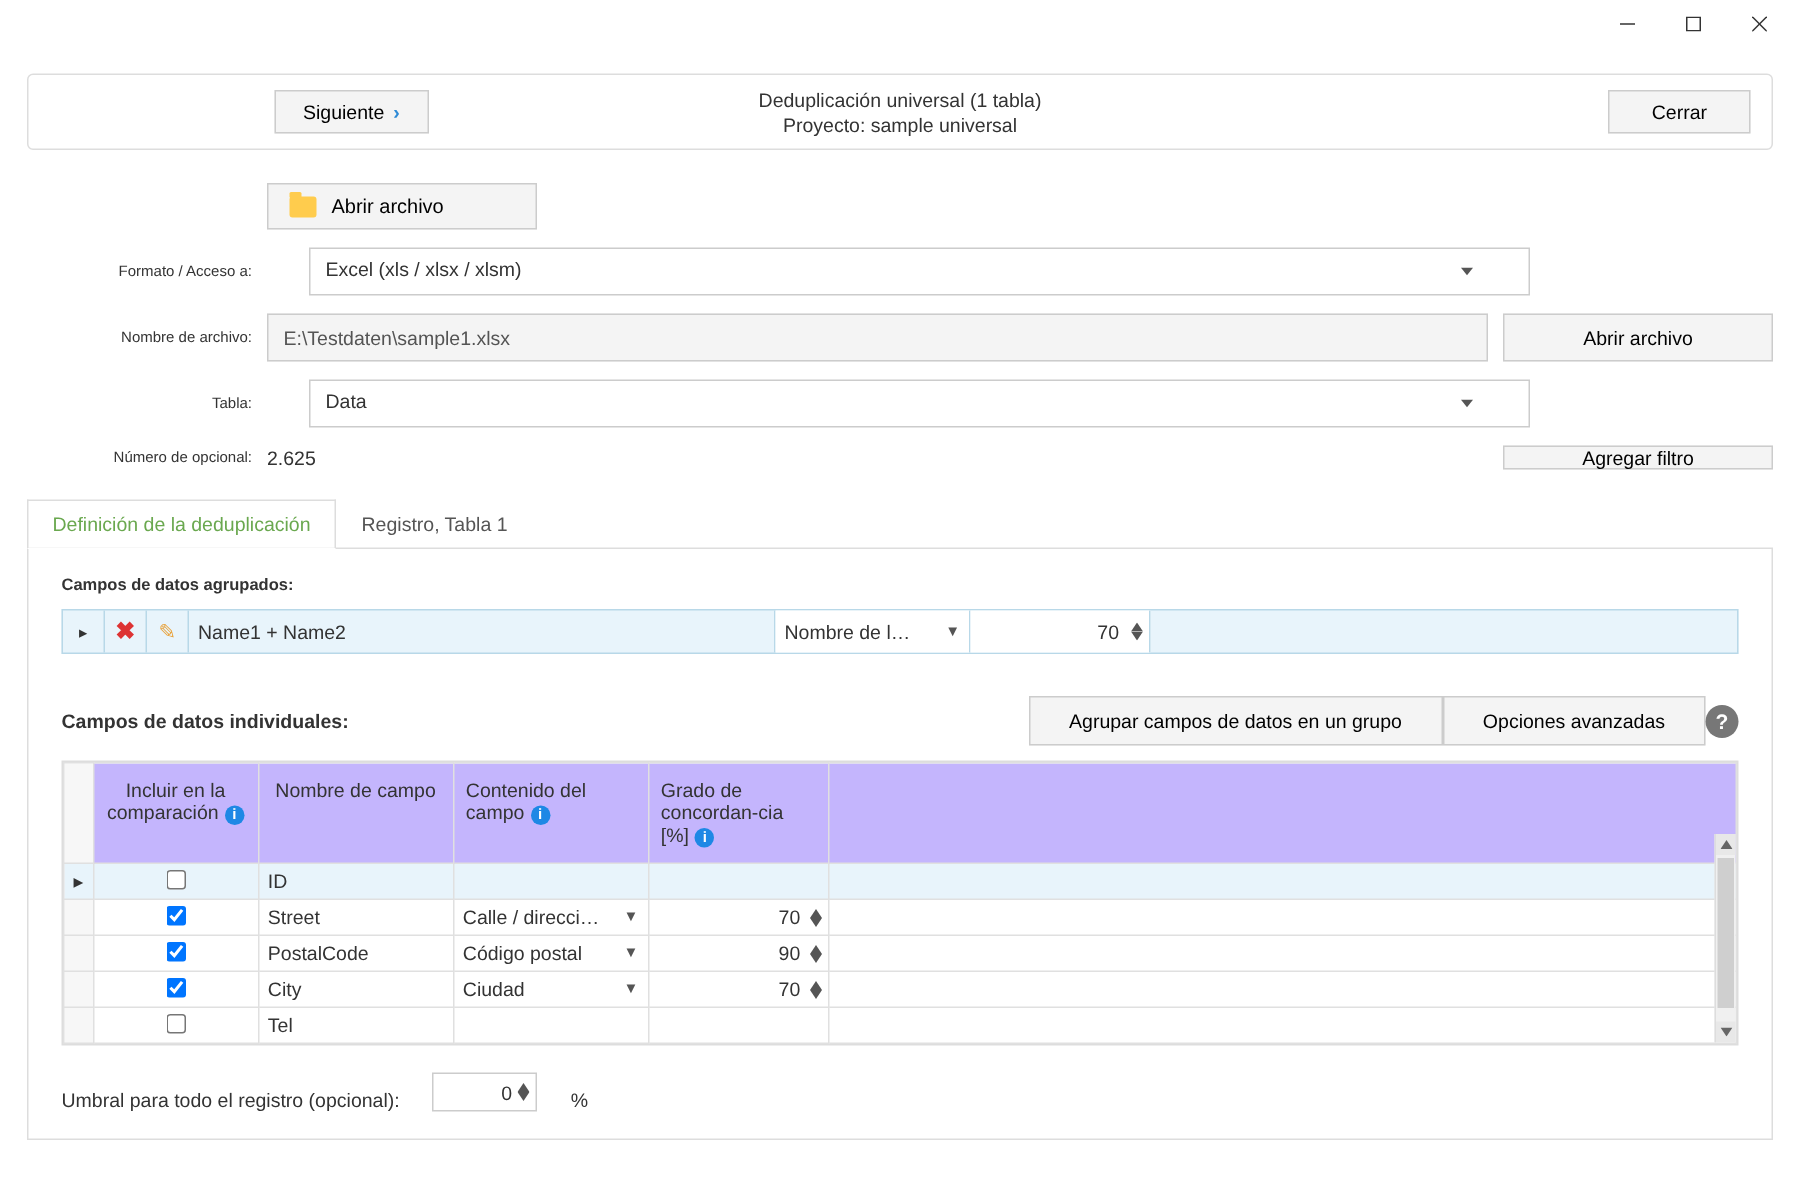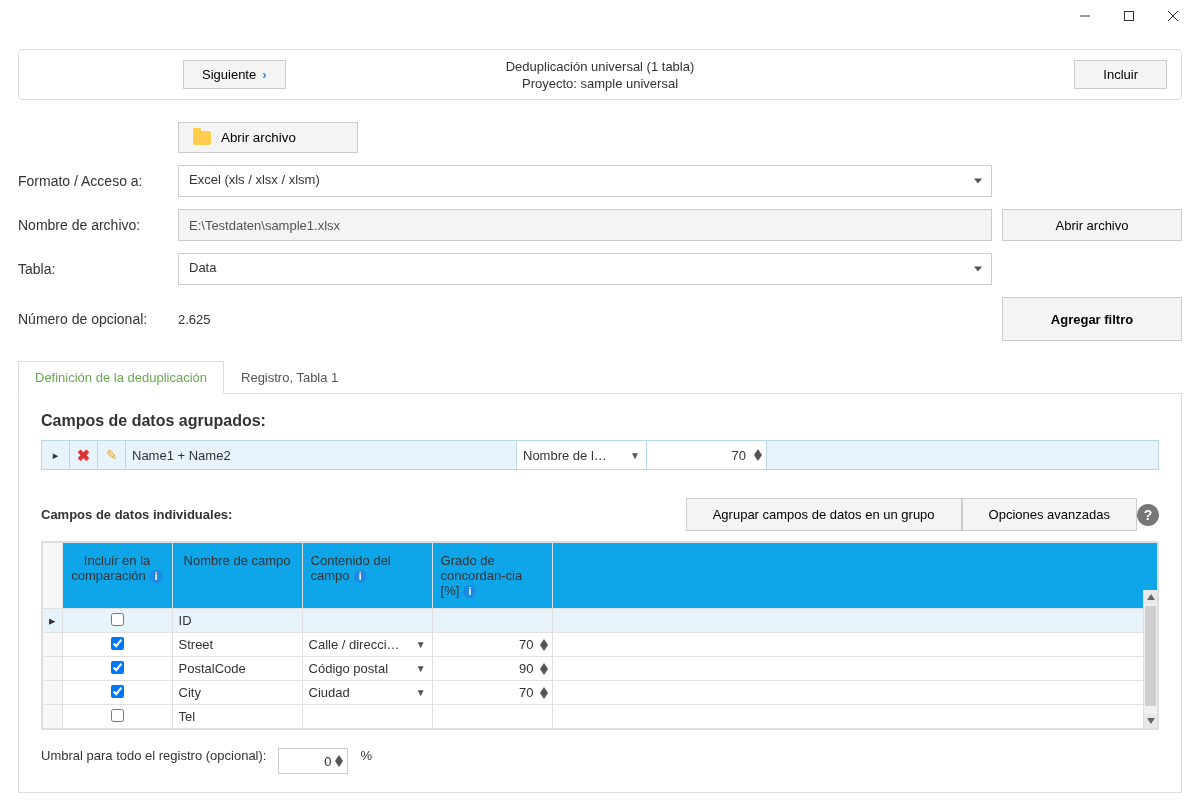--- a/index.html
+++ b/index.html
@@ -8,56 +8,56 @@
 .titlebar .ctrl { width: 44px; height: 28px; display: flex; align-items: center; justify-content: center; }
 .titlebar .ctrl svg { width: 10px; height: 10px; }
 .container { padding: 17px 18px; border-radius: 24px; }
 .header-bar { border: 1px solid #ddd; border-radius: 4px; padding: 10px 14px; display: flex; align-items: center; margin-bottom: 22px; position: relative; }
 .btn { background: #f4f4f4; border: 1px solid #ccc; padding: 6px 18px; font-size: 13px; cursor: pointer; display: inline-flex; align-items: center; gap: 6px; }
 .header-center { position: absolute; left: 50%; transform: translateX(-50%); text-align: center; }
 .header-center .t1 { font-size: 13px; color: #333; }
 .header-center .t2 { font-size: 13px; color: #333; margin-top: 2px; }
 .header-right { margin-left: auto; }
 .form-area { display: grid; grid-template-columns: 150px 1fr 180px; column-gap: 10px; row-gap: 12px; align-items: center; margin-bottom: 20px; }
-.form-label { font-size: 14px; color: #333; }
+.form-label { font-size: 10px; color: #333; text-align: right; }
 .select, .input-text { width: 100%; border: 1px solid #ccc; background: #fff; padding: 6px 10px; font-size: 13px; height: 32px; }
 .input-text[disabled] { background: #f4f4f4; }
-.select { appearance: none; position: relative; }
+.select { appearance: none; position: relative; margin-left: 28px; }
 .select-wrap { position: relative; }
 .select-wrap::after { content: ""; position: absolute; right: 10px; top: 50%; width: 0; height: 0; border-left: 4px solid transparent; border-right: 4px solid transparent; border-top: 5px solid #555; transform: translateY(-50%); pointer-events: none; }
 .open-file-btn { grid-column: 2; width: 180px; background: #f4f4f4; border: 1px solid #ccc; padding: 7px 14px; display: inline-flex; align-items: center; gap: 10px; cursor: pointer; }
 .tabs { display: flex; border-bottom: 1px solid #ddd; }
 .tab { padding: 8px 16px; border: 1px solid transparent; border-bottom: none; cursor: pointer; font-size: 13px; color: #555; }
 .tab.active { border-color: #ddd; border-bottom: 1px solid #fff; margin-bottom: -1px; color: #6aa84f; }
 .tab-content { border: 1px solid #ddd; border-top: none; padding: 18px 22px; }
-.section-label { font-weight: bold; font-size: 16px; margin-bottom: 10px; }
+.section-label { font-weight: bold; font-size: 11px; margin-bottom: 10px; }
 .grouped-row { border: 1px solid #b8d8e8; background: #e8f4fb; display: grid; grid-template-columns: 28px 28px 28px 1fr 130px 120px 1fr; height: 30px; align-items: stretch; margin-bottom: 28px; }
 .grouped-row > div { border-right: 1px solid #b8d8e8; display: flex; align-items: center; justify-content: center; }
 .grouped-row > div:last-child { border-right: none; }
 .grouped-row .txt { justify-content: flex-start; padding-left: 6px; }
 .grouped-row .sel { background: #fff; justify-content: space-between; padding: 0 6px; }
 .grouped-row .num { background: #fff; justify-content: flex-end; padding-right: 4px; gap: 8px; }
 .spinner { display: inline-flex; flex-direction: column; }
 .spinner svg { width: 8px; height: 6px; }
 .indiv-header { display: flex; align-items: center; justify-content: space-between; margin-bottom: 10px; }
 .indiv-header .lbl { font-weight: bold; }
 .indiv-header .btns { display: flex; align-items: center; }
 .table-wrap { border: 1px solid #ddd; position: relative; }
 .table { width: 100%; border-collapse: collapse; }
 .table th, .table td { border: 1px solid #e0e0e0; font-size: 13px; text-align: left; height: 24px; padding: 0 6px; vertical-align: middle; }
-.table th { background: #0ea5e9; font-weight: normal; color: #333; padding: 10px 8px; vertical-align: top; }
+.table th { background: #c4b5fd; font-weight: normal; color: #333; padding: 10px 8px; vertical-align: top; }
 .table td.chk, .table th.chk { text-align: center; width: 110px; }
 .table td.content-cell { width: 130px; }
 .table td.num-cell { width: 120px; text-align: right; padding-right: 4px; }
 .table .row-indicator { width: 18px; background: #f7f7f7; }
 .table tr.selected td { background: #e8f4fb; }
 .table td .inner-sel { display: flex; justify-content: space-between; align-items: center; }
 .table td .inner-num { display: flex; justify-content: flex-end; align-items: center; gap: 6px; }
 .info-icon { display: inline-block; width: 13px; height: 13px; background: #1e88e5; color: #fff; border-radius: 50%; font-size: 10px; line-height: 13px; text-align: center; font-weight: bold; margin-left: 4px; }
-.threshold-row { margin-top: 18px; display: flex; align-items: flex-start; gap: 12px; }
+.threshold-row { margin-top: 18px; display: flex; align-items: flex-end; gap: 22px; }
 .threshold-row .num-input { width: 70px; border: 1px solid #ccc; height: 26px; display: flex; align-items: center; justify-content: flex-end; padding: 0 4px; gap: 4px; }
 .help-circle { width: 22px; height: 22px; border-radius: 50%; background: #777; color: #fff; display: flex; align-items: center; justify-content: center; font-weight: bold; font-size: 14px; }
 .scroll-track { position: absolute; right: 1px; top: 48px; width: 14px; bottom: 1px; background: #f0f0f0; border-left: 1px solid #ddd; }
 .scroll-up, .scroll-down { height: 14px; display: flex; align-items: center; justify-content: center; background: #e8e8e8; }
 .scroll-thumb { position: absolute; left: 1px; right: 1px; top: 16px; height: 100px; background: #cfcfcf; }
 .folder-icon { width: 18px; height: 14px; background: #ffcc4d; border-radius: 2px; position: relative; }
 .folder-icon::before { content: ""; position: absolute; top: -3px; left: 0; width: 8px; height: 4px; background: #ffcc4d; border-radius: 1px; }
 .x-del { color: #d33; font-weight: bold; font-size: 16px; }
 .pencil { color: #e8a33d; font-size: 14px; }
 .caret-right { color: #333; font-size: 11px; }
@@ -91,21 +91,21 @@
     <button class="btn">
       <span>Siguiente</span>
       <span style="color:#2f8bd6;font-weight:bold;">›</span>
     </button>
     <div class="header-center">
       <div class="t1">Deduplicación universal (1 tabla)</div>
       <div class="t2">Proyecto: sample universal</div>
     </div>
     <div class="header-right">
       <button class="btn" style="padding:6px 28px;">
-          <span>Incluir</span>
+          <span>Cerrar</span>
         </button>
     </div>
   </div>
 
   <div class="form-area">
     <div></div>
     <div>
       <button class="open-file-btn">
         <span class="folder-icon"></span>
         <span>Abrir archivo</span>
@@ -126,21 +126,21 @@
       </button>
 
     <div class="form-label">Tabla:</div>
     <div class="select-wrap">
       <div class="select">Data</div>
     </div>
     <div></div>
 
     <div class="form-label">Número de opcional:</div>
     <div>2.625</div>
-    <button class="btn" style="width:100%;justify-content:center;height:44px;font-weight:bold;">
+    <button class="btn" style="width:100%;justify-content:center;height:16px;">
         <span>Agregar filtro</span>
       </button>
   </div>
 
   <div class="tabs">
     <div class="tab active">Definición de la deduplicación</div>
     <div class="tab">Registro, Tabla 1</div>
   </div>
 
   <div class="tab-content">

